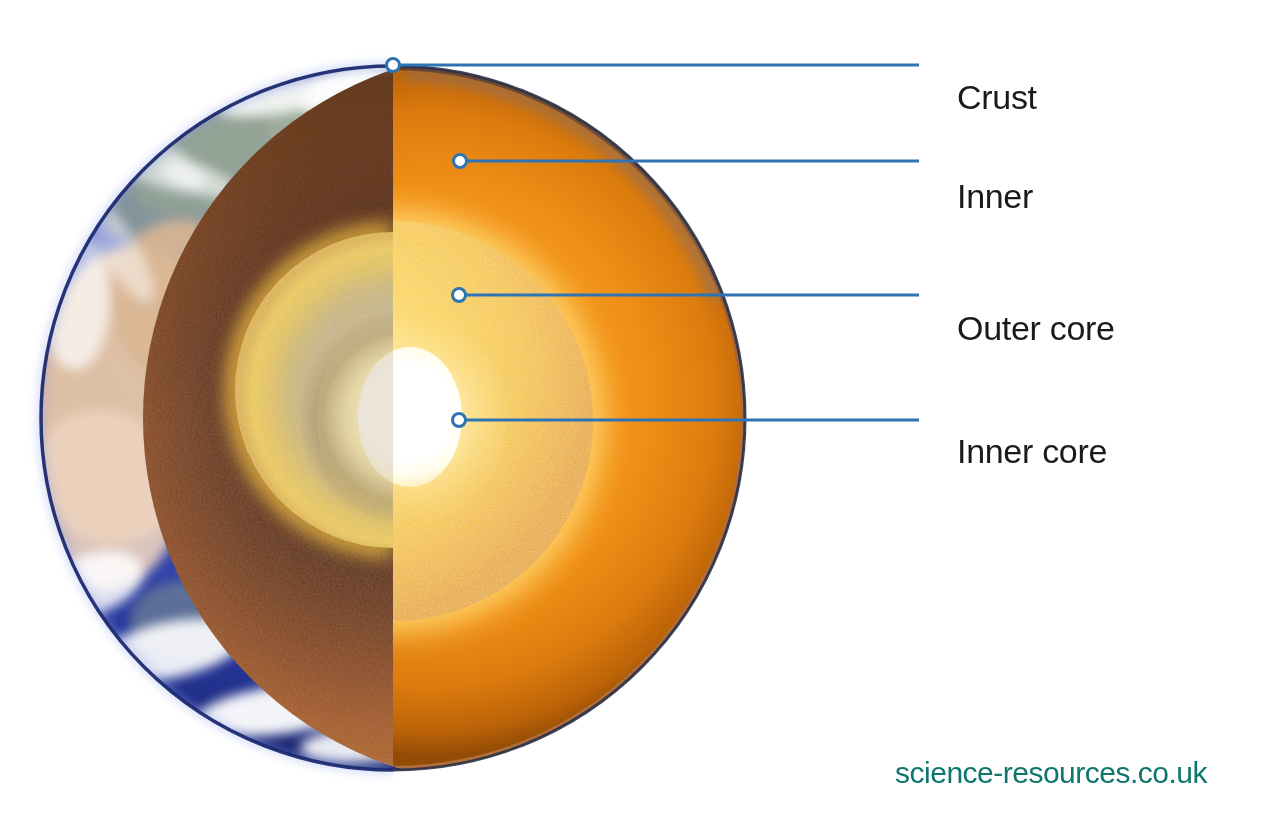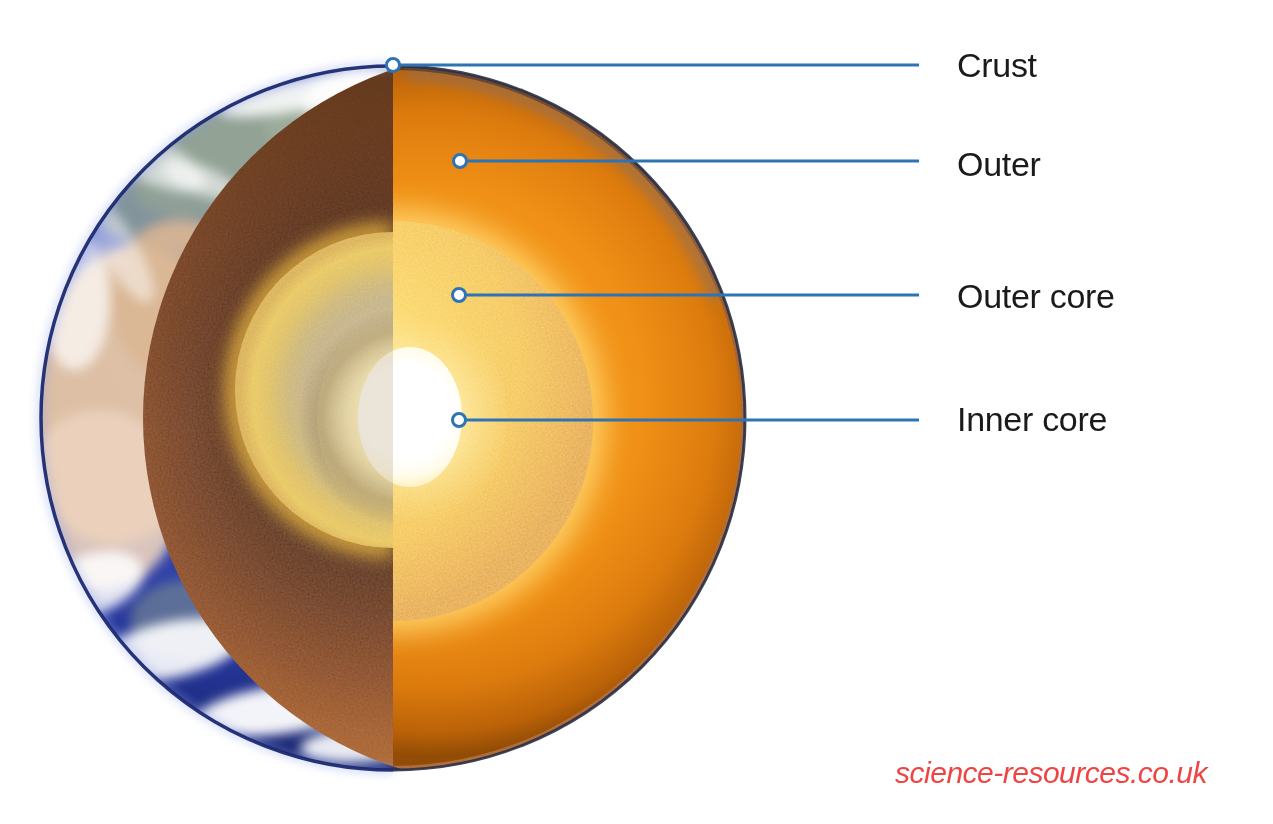--- a/index.html
+++ b/index.html
@@ -13,31 +13,31 @@
   }
   .stage svg { position: absolute; left: 0; top: 0; }
   .layer-label {
     position: absolute;
     transform: translateY(-50%);
     font-size: 34px;
     line-height: 1.1;
     color: #1a1a1a;
     letter-spacing: -0.3px;
     white-space: nowrap;
+    margin-top: 32px;
   }
   .watermark {
     position: absolute;
     right: 66px;
     top: 773px;
     transform: translateY(-50%);
     font-size: 30px;
     letter-spacing: -0.5px;
-    color: #ef4444;
+    color: #0f766e;
     white-space: nowrap;
-    font-style: italic;
   }
 </style>
 </head>
 <body>
 
 <div class="stage">
 
   <svg width="1273" height="824" viewBox="0 0 1273 824">
     <defs>
       <clipPath id="clipSphere">
@@ -245,19 +245,19 @@
     </g>
     <g fill="#ffffff" stroke-width="3">
       <circle cx="393" cy="65" r="6.5" stroke="#2E74B5"></circle>
       <circle cx="460" cy="161" r="6.5" stroke="#2E74B5"></circle>
       <circle cx="459" cy="295" r="6.5" stroke="#2E74B5"></circle>
       <circle cx="459" cy="420" r="6.5" stroke="#2E74B5"></circle>
     </g>
   </svg>
 
   <div class="layer-label" style="left:957px; top:66px;">Crust</div>
-  <div class="layer-label" style="left:957px; top:165px;">Outer</div>
+  <div class="layer-label" style="left:957px; top:165px;">Inner</div>
   <div class="layer-label" style="left:957px; top:420px;">Inner core</div>
   <div class="layer-label" style="left:957px; top:297px;">Outer core</div>
 
   <div class="watermark">science-resources.co.uk</div>
 
 </div>
 
 </body></html>

